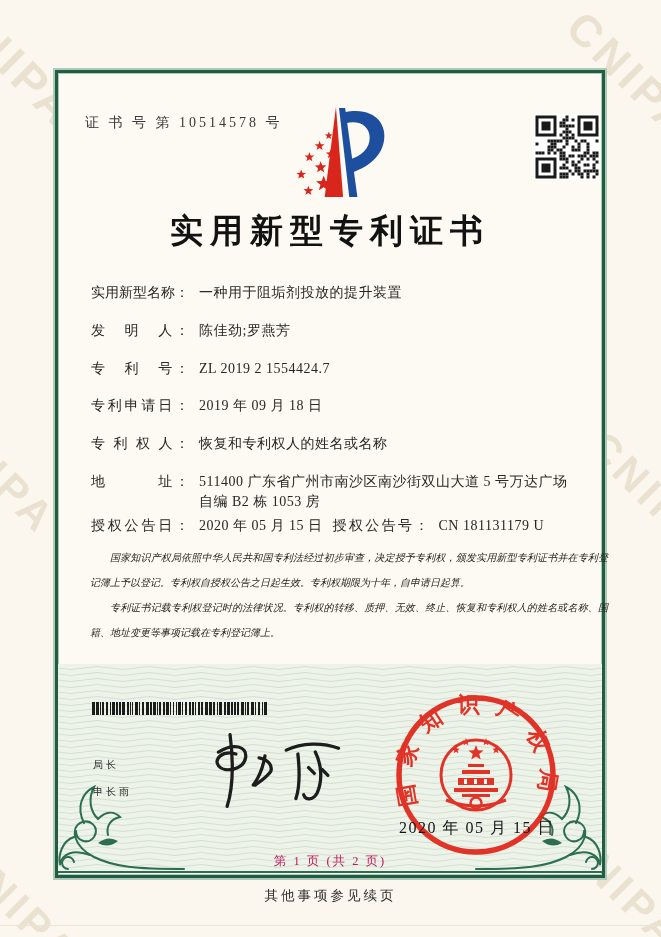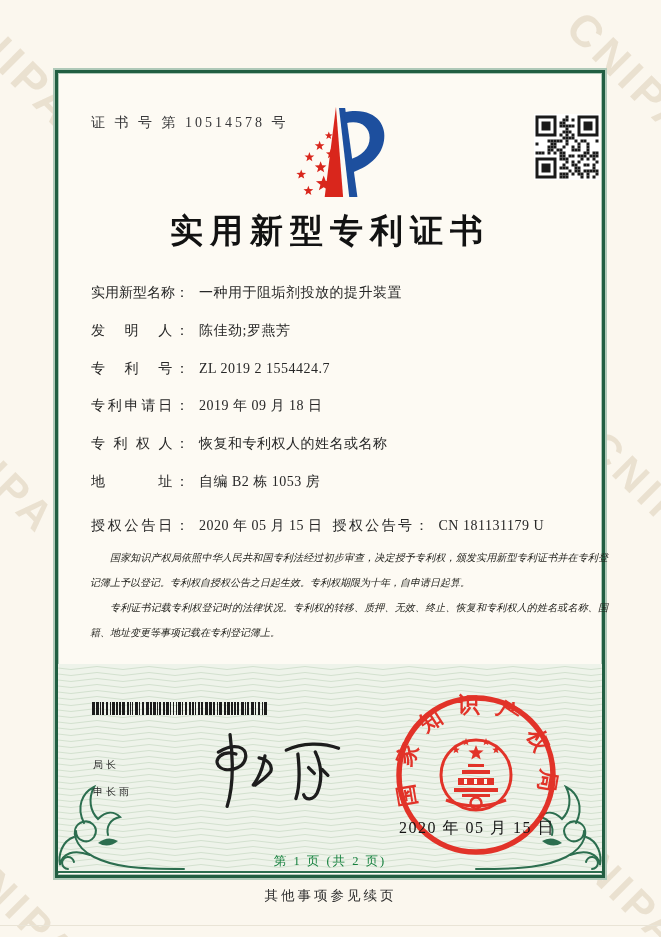--- a/index.html
+++ b/index.html
@@ -5,21 +5,21 @@
   html,body{margin:0;padding:0;background:#fbf7ee;}
   .page{position:relative;width:661px;height:937px;overflow:hidden;
         font-family:"Liberation Serif","DejaVu Serif",serif;background:#fbf7ee;}
   .wm{position:absolute;z-index:0;font-family:"Liberation Sans","DejaVu Sans",sans-serif;
       font-weight:bold;font-size:42px;letter-spacing:5px;color:rgba(208,189,160,.38);
       transform:rotate(45deg);transform-origin:left top;white-space:nowrap;}
   .wm.pink{color:rgba(231,181,172,.38);}
   .frame{position:absolute;left:55px;top:70px;width:544px;height:802px;z-index:1;
          border:3px solid #215e41;background:#fdfaf3;
          box-shadow:0 0 0 2px #afc9b8, inset 0 0 0 1px #afc9b8;}
-  .certno{position:absolute;left:33px;top:41px;font-size:14px;letter-spacing:3px;color:#38383a;}
+  .certno{position:absolute;left:27px;top:41px;font-size:14px;letter-spacing:3px;color:#38383a;}
   .logo{position:absolute;left:228px;top:31px;width:104px;height:94px;}
   .qr{position:absolute;left:476px;top:41px;width:66px;height:66px;}
   .title{position:absolute;left:0;top:136px;width:100%;text-align:center;
          font-size:33px;font-weight:bold;letter-spacing:7px;color:#121212;}
   .frow{position:absolute;left:33px;width:515px;display:flex;align-items:flex-start;
         font-size:14px;line-height:20px;color:#272727;}
   .flabel{display:inline-flex;justify-content:space-between;width:98px;flex-shrink:0;white-space:pre;}
   .flabel2{display:inline-flex;justify-content:space-between;width:96px;flex-shrink:0;margin-left:10px;white-space:pre;}
   .fvalue{margin-left:10px;letter-spacing:.5px;}
   .paras{position:absolute;left:32px;top:472px;width:518px;font-size:10px;line-height:25px;
@@ -28,21 +28,21 @@
   .band{position:absolute;left:0;bottom:2px;width:100%;height:207px;background:#eef3ea;
         border-bottom:2px solid #2c6e4f;overflow:visible;}
   .band svg.waves{position:absolute;left:0;top:0;}
   .flourish{position:absolute;bottom:-2px;}
   .barcode{position:absolute;left:34px;top:629px;width:176px;height:13px;}
   .signer{position:absolute;left:35px;top:678px;font-size:10px;letter-spacing:3px;color:#222;line-height:27px;}
   .signature{position:absolute;left:143px;top:655px;width:155px;height:84px;}
   .seal{position:absolute;left:332px;top:617px;width:172px;height:170px;opacity:.93;}
   .sealdate{position:absolute;left:341px;top:745px;font-size:16px;letter-spacing:1.5px;color:#141414;z-index:5;}
   .pageinfo{position:absolute;left:0;top:780px;width:100%;text-align:center;font-size:12.5px;
-            letter-spacing:2px;color:#15803d;}
+            letter-spacing:2px;color:#be185d;}
   .contnote{position:absolute;left:0;top:887px;width:100%;text-align:center;font-size:13.5px;
             letter-spacing:3px;color:#2e2e2e;z-index:2;}
   .scanline{position:absolute;left:0;top:925px;width:100%;height:1px;background:#e9e4d6;}
 </style>
 </head>
 <body>
 
 <div class="page">
 
   <div class="wm" style="left:-28px;top:-16px;font-size:46px;">CNIPA</div>
@@ -224,20 +224,21 @@
       <span class="flabel"><span>专</span><span>利</span><span>申</span><span>请</span><span>日</span><span>：</span></span>
       <span class="fvalue">2019 年 09 月 18 日</span>
     </div>
     <div class="frow" style="top:361px;">
       <span class="flabel"><span>专</span><span> </span><span>利</span><span> </span><span>权</span><span> </span><span>人</span><span>：</span></span>
       <span class="fvalue">恢复和专利权人的姓名或名称</span>
     </div>
     <div class="frow" style="top:399px;">
       <span class="flabel"><span>地</span><span>　</span><span>　</span><span>　</span><span>址</span><span>：</span></span>
       <span class="fvalue">
+        <div>511400 广东省广州市南沙区南沙街双山大道 5 号万达广场</div>
         <div>自编 B2 栋 1053 房</div>
       </span>
     </div>
     <div class="frow" style="top:443px;">
       <span class="flabel"><span>授</span><span>权</span><span>公</span><span>告</span><span>日</span><span>：</span></span>
       <span class="fvalue">2020 年 05 月 15 日</span>
       <span class="flabel2"><span>授</span><span>权</span><span>公</span><span>告</span><span>号</span><span>：</span></span>
       <span class="fvalue">CN 181131179 U</span>
     </div>
 

